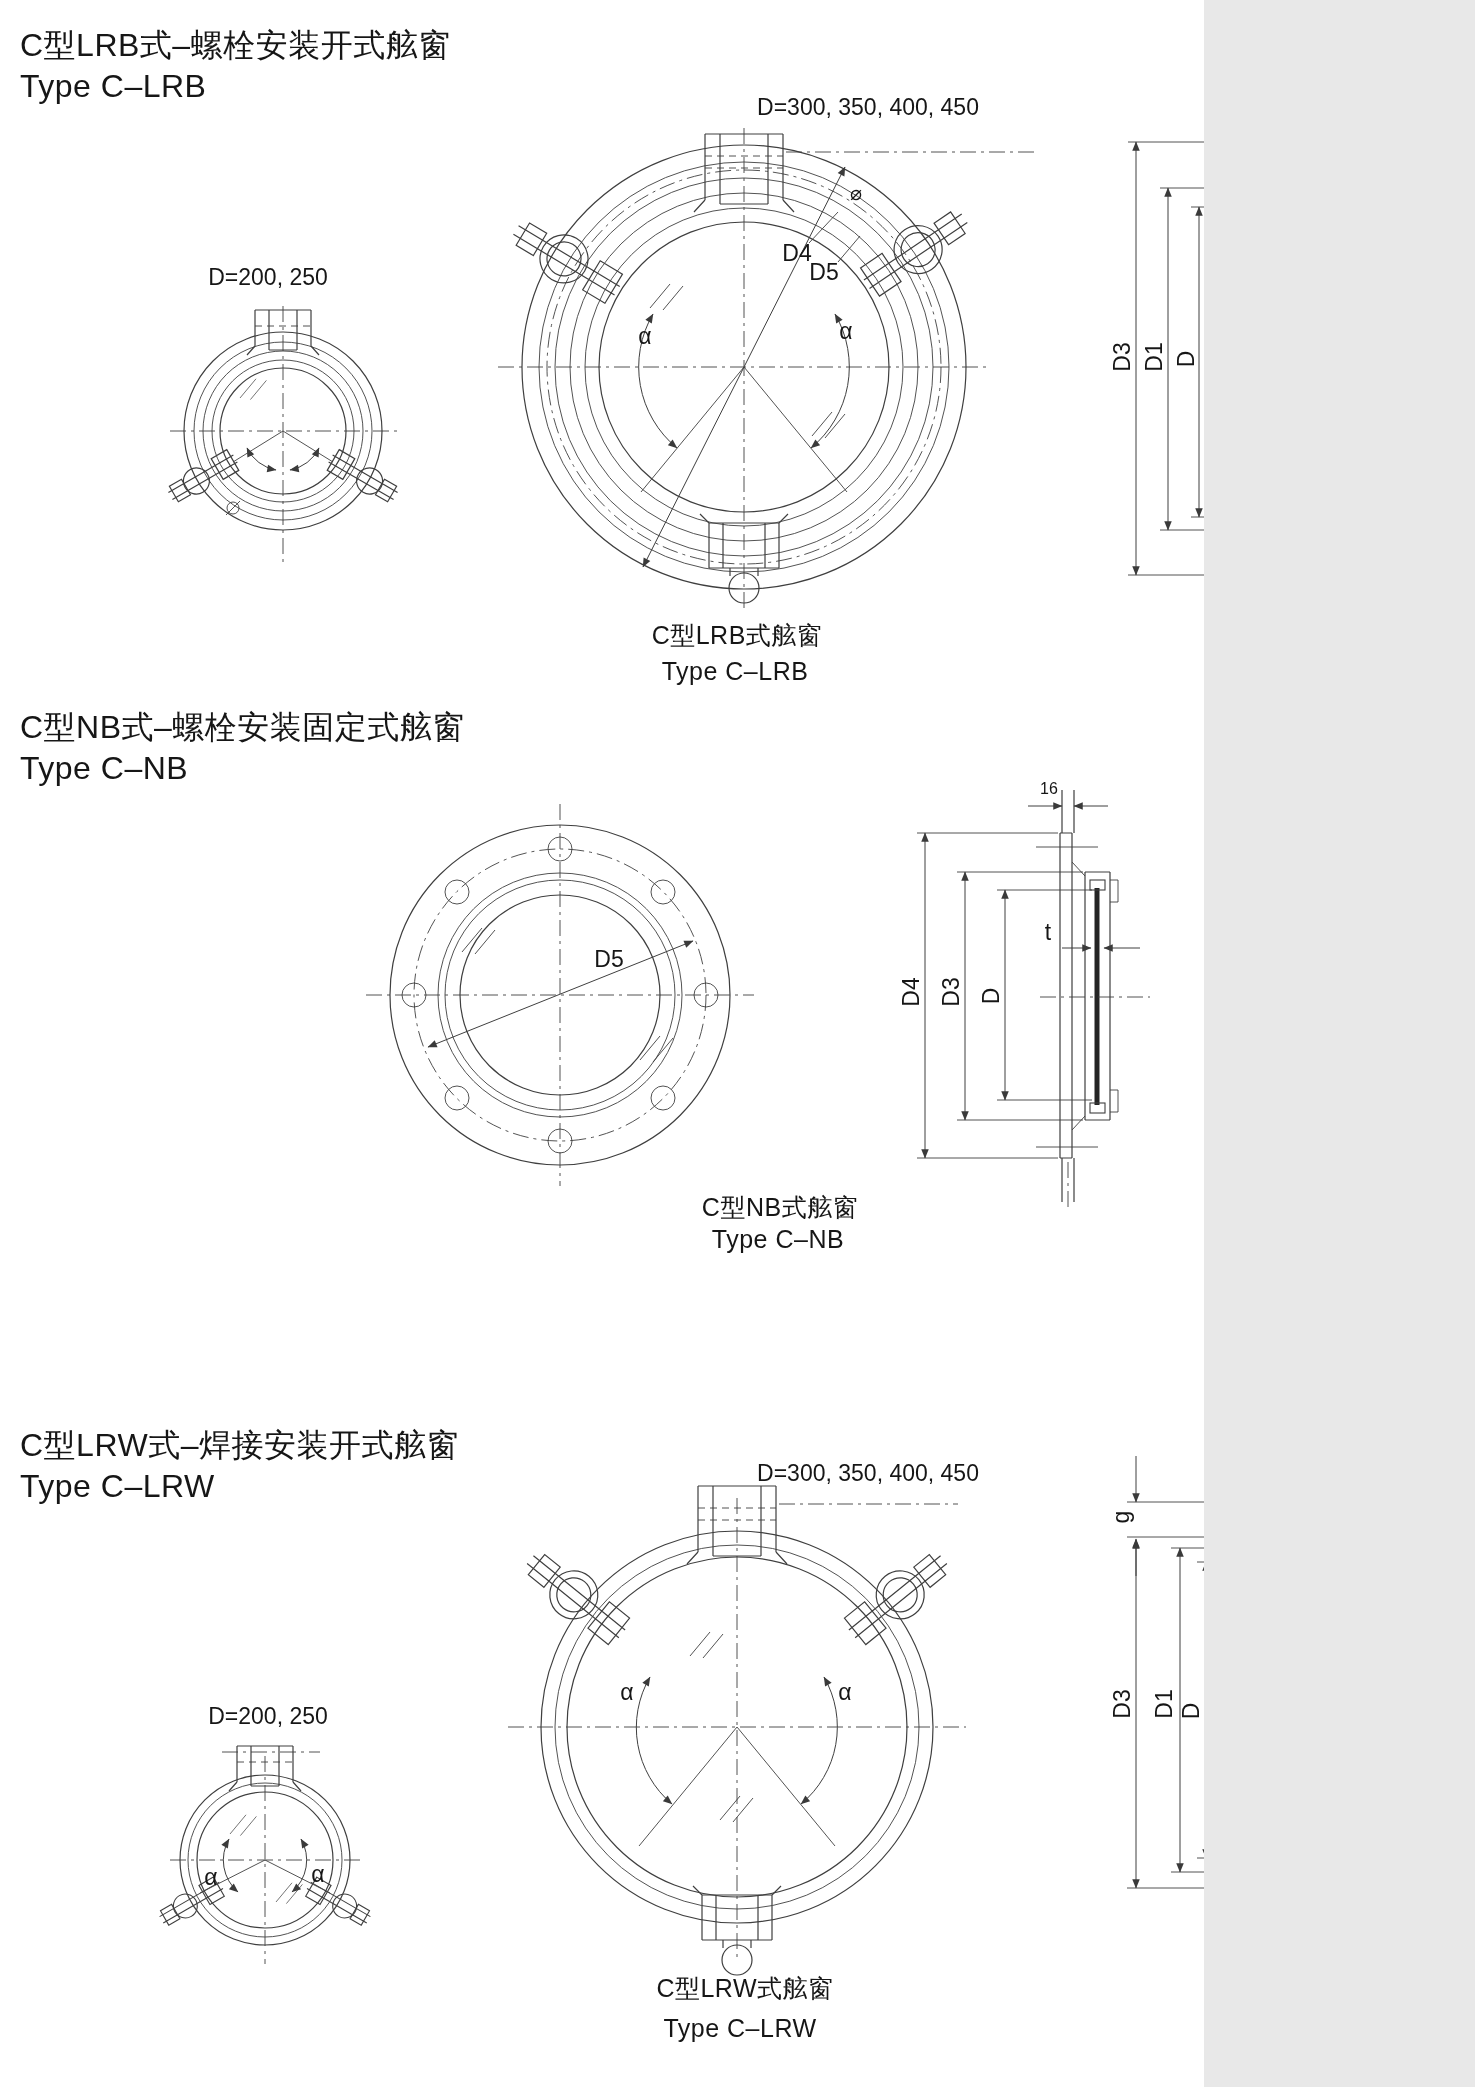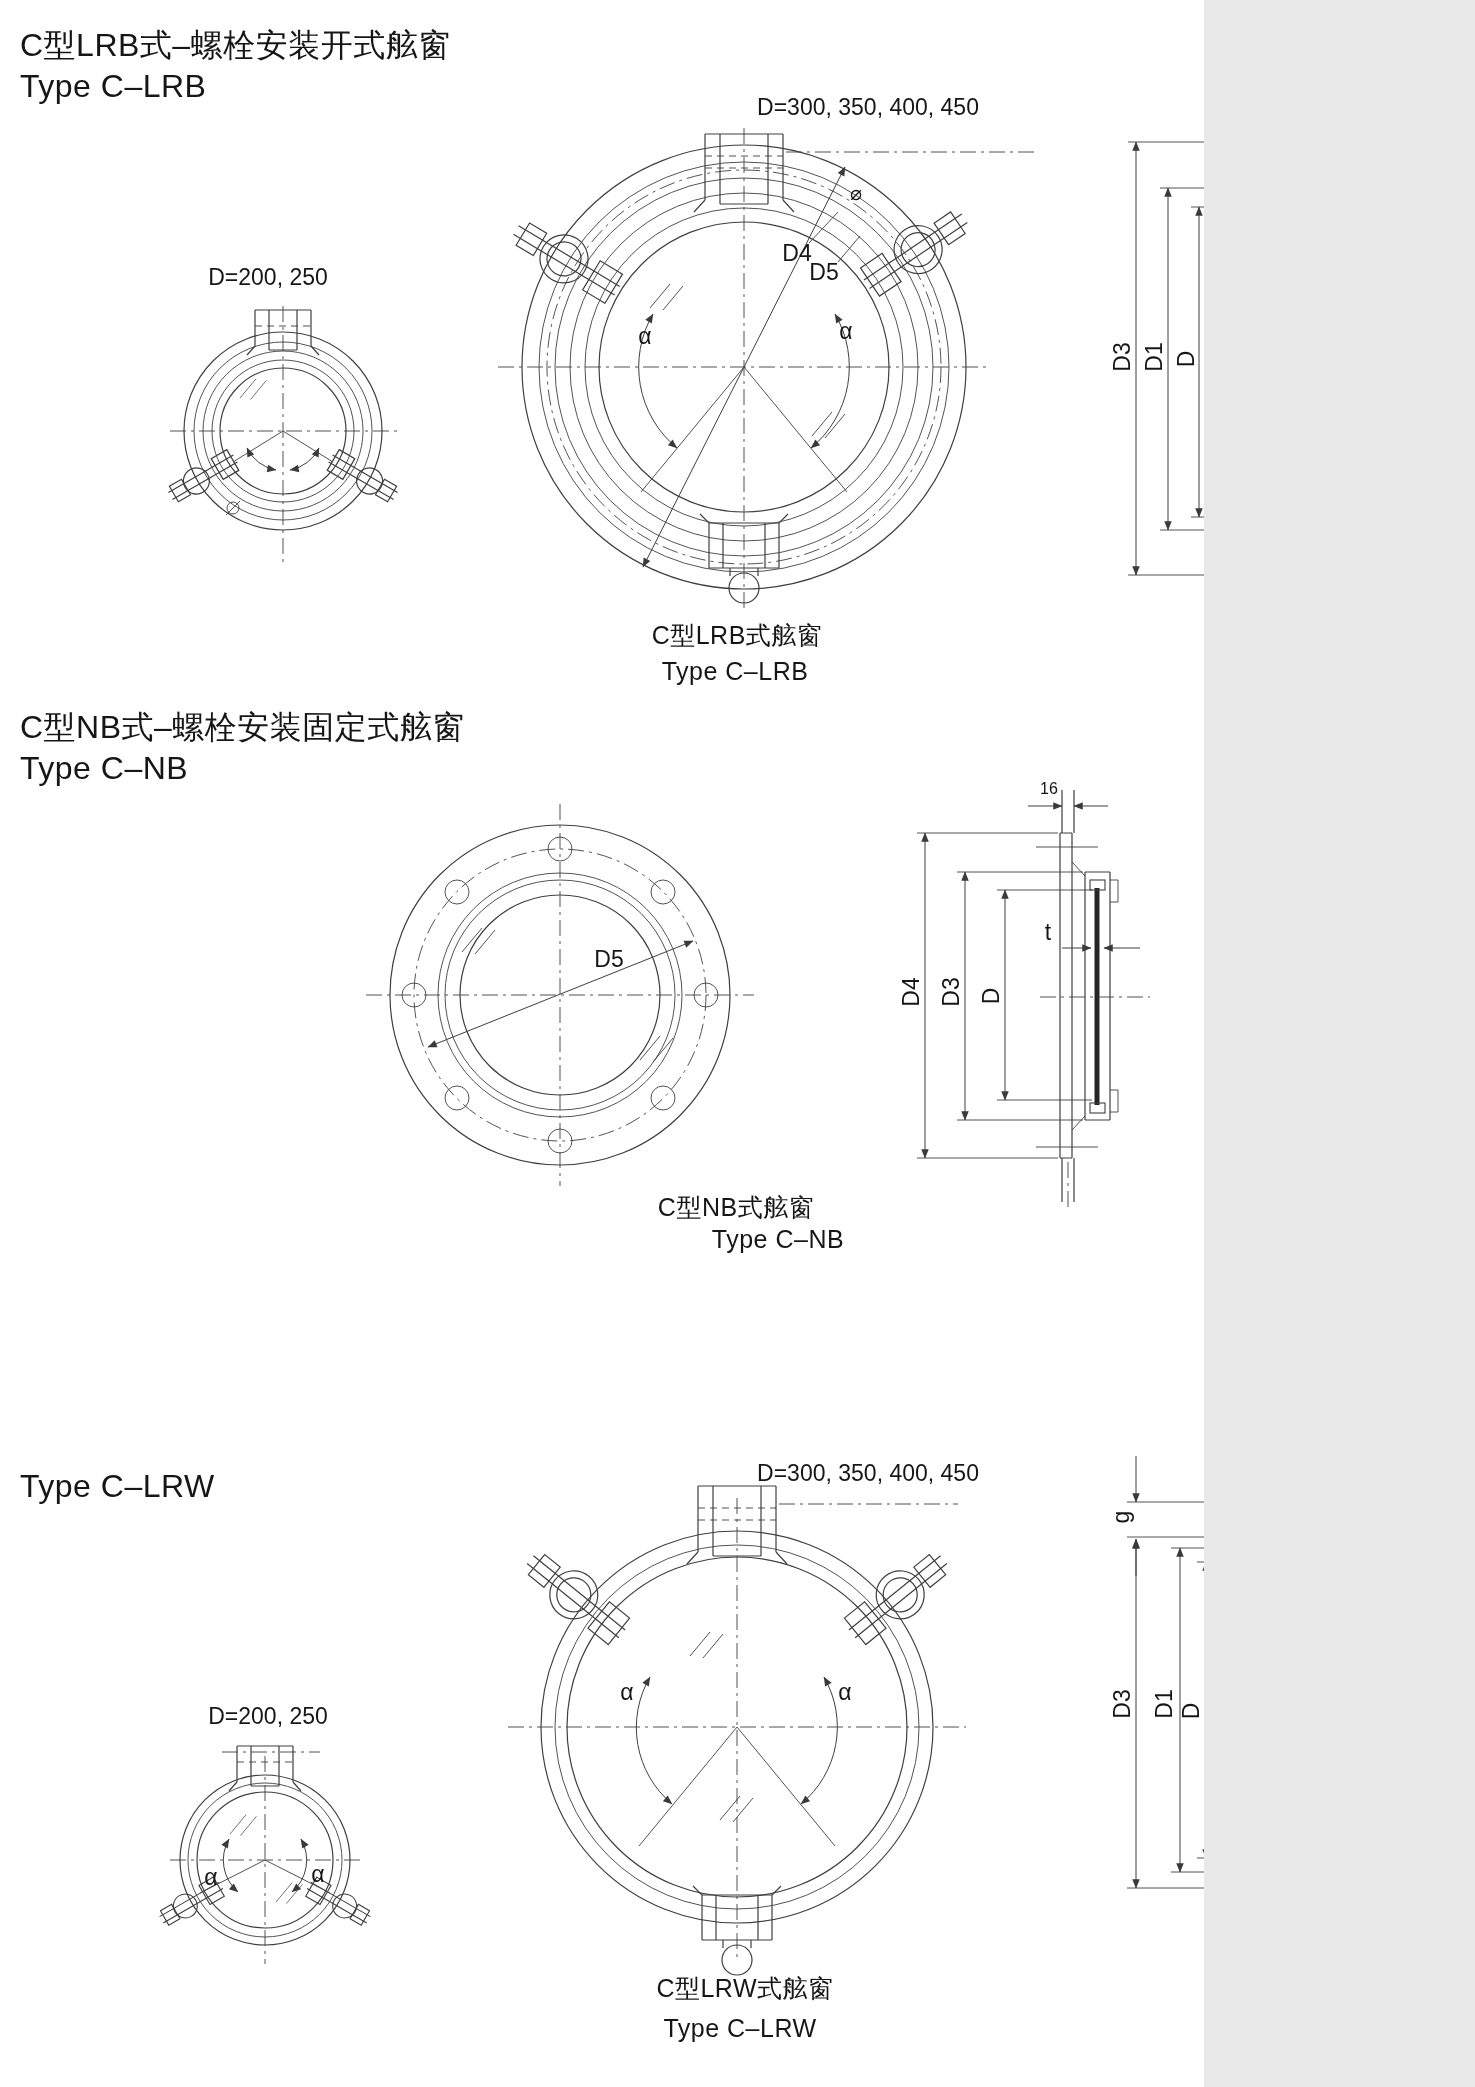--- a/index.html
+++ b/index.html
@@ -266,23 +266,24 @@
   <div class="cap" style="left:735px;top:671px">Type C–LRB</div>
 
   <div class="ttl" style="left:20px;top:706px">C型NB式–螺栓安装固定式舷窗</div>
   <div class="ttl" style="left:20px;top:750px">Type C–NB</div>
   <div class="lbl" style="left:609px;top:959px">D5</div>
   <div class="lbl sm" style="left:1049px;top:789px">16</div>
   <div class="lbl" style="left:1048px;top:932px">t</div>
   <div class="rot" style="left:911px;top:992px">D4</div>
   <div class="rot" style="left:951px;top:992px">D3</div>
   <div class="rot" style="left:991px;top:996px">D</div>
-  <div class="cap" style="left:736px;top:1207px">C型NB式舷窗</div>
+  <div class="cap" style="left:780px;top:1207px">C型NB式舷窗</div>
   <div class="cap" style="left:778px;top:1239px">Type C–NB</div>
 
+  <div class="ttl" style="left:20px;top:1424px">C型LRW式–焊接安装开式舷窗</div>
   <div class="ttl" style="left:20px;top:1468px">Type C–LRW</div>
   <div class="lbl" style="left:868px;top:1473px">D=300, 350, 400, 450</div>
   <div class="lbl" style="left:268px;top:1716px">D=200, 250</div>
   <div class="lbl" style="left:627px;top:1692px">α</div>
   <div class="lbl" style="left:845px;top:1692px">α</div>
   <div class="lbl" style="left:211px;top:1877px">α</div>
   <div class="lbl" style="left:318px;top:1874px">α</div>
   <div class="lbl sm" style="left:1262px;top:1451px">30</div>
   <div class="rot" style="left:1121px;top:1517px">g</div>
   <div class="lbl" style="left:1288px;top:1620px">t</div>

